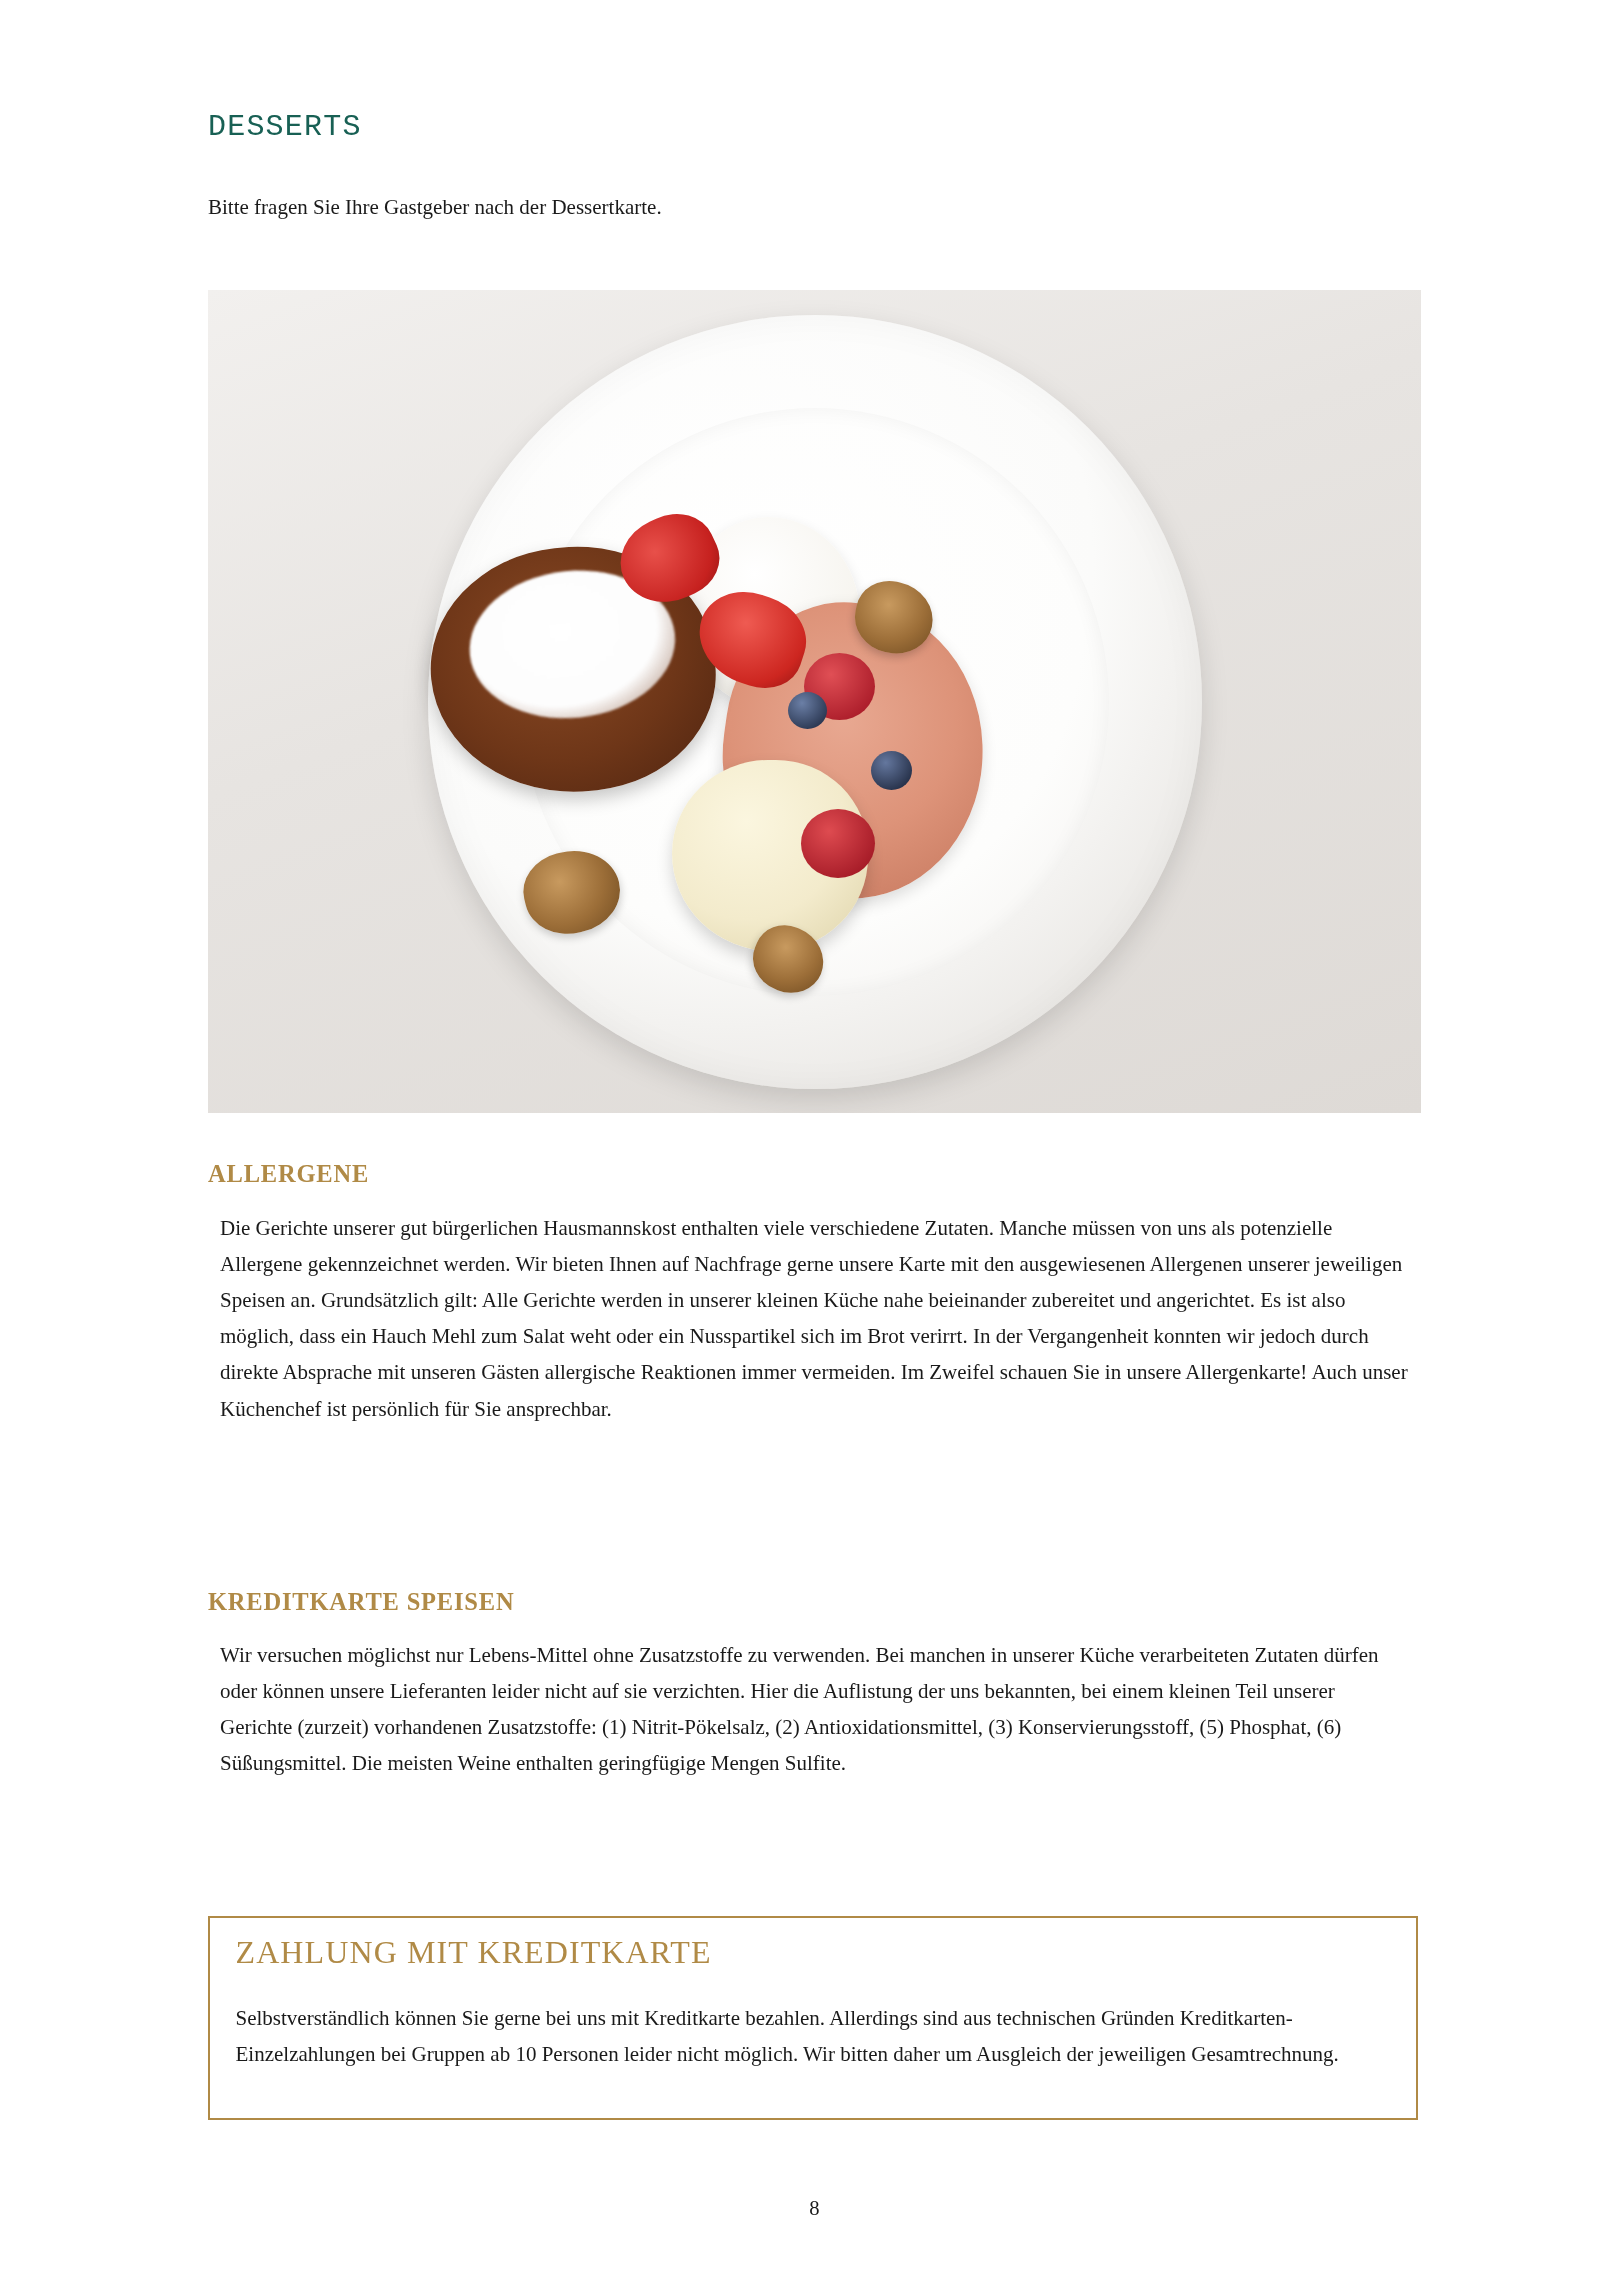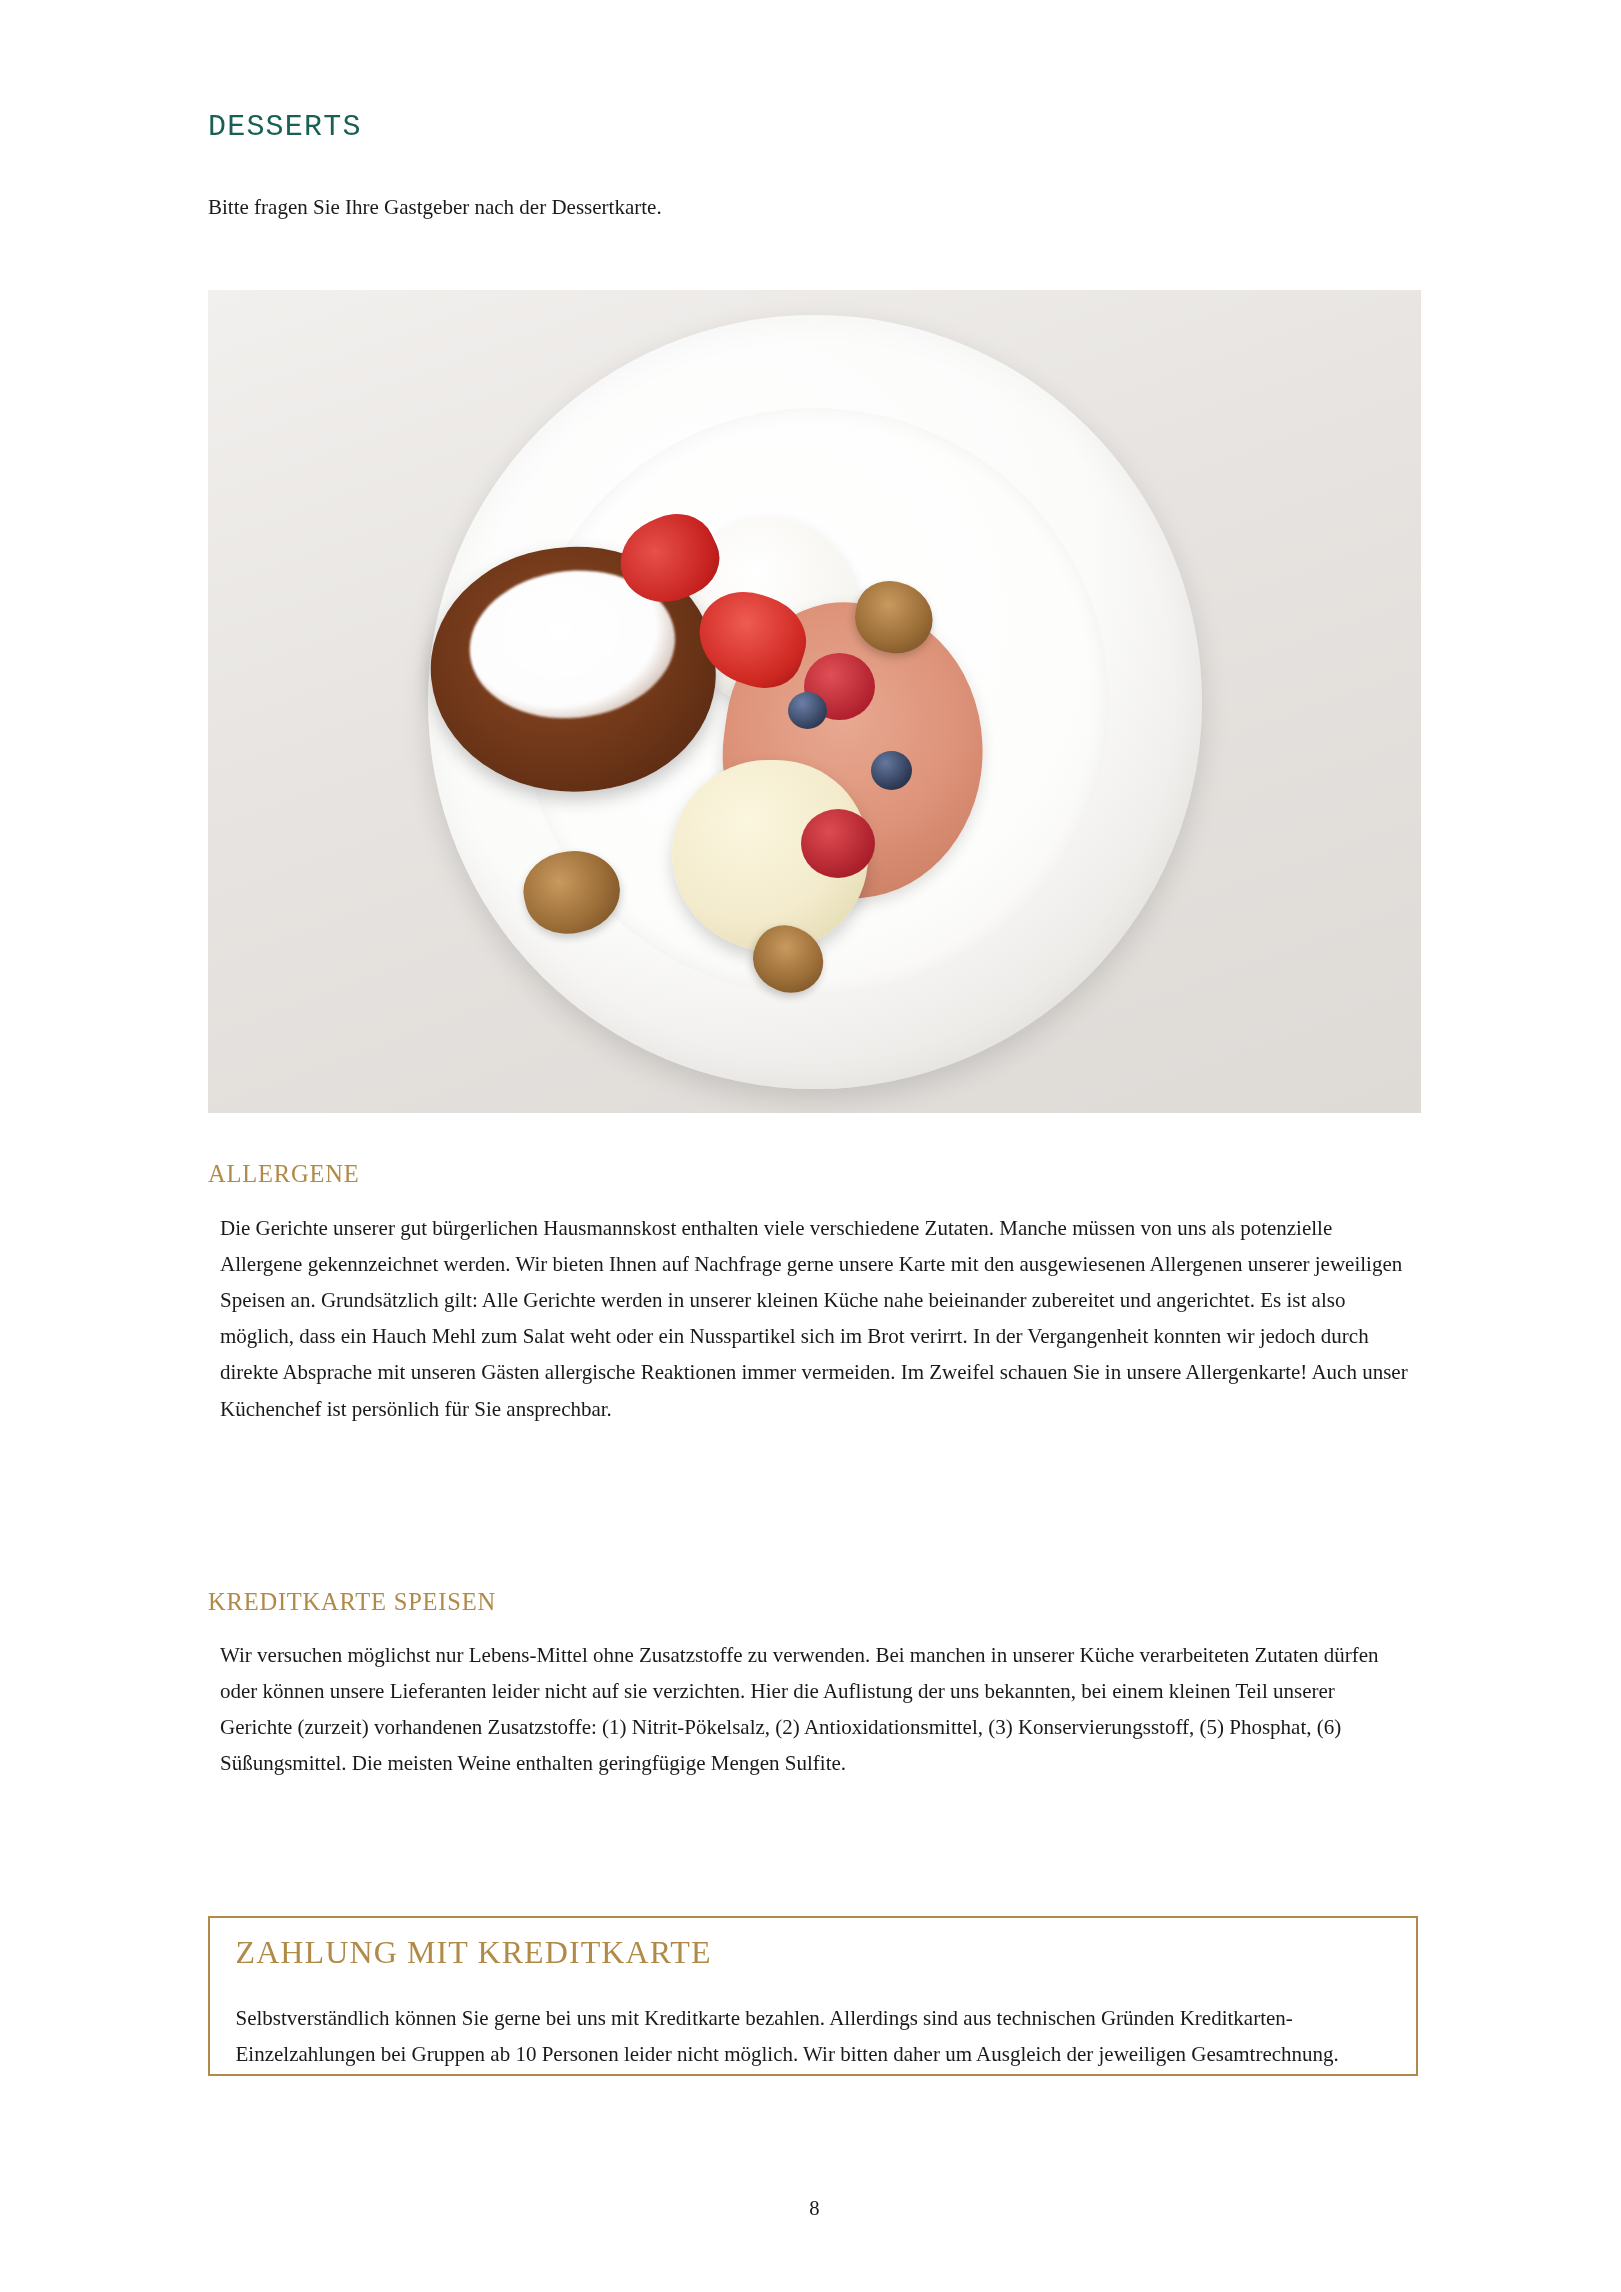--- a/index.html
+++ b/index.html
@@ -38,21 +38,21 @@
     color: #186054;
     margin: 0;
     font-weight: normal;
   }
   .sub-title {
     font-family: "Liberation Serif", serif;
     font-size: 24.5px;
     letter-spacing: 0.8px;
     color: #b08a46;
     margin: 0;
-    font-weight: normal;
+    font-weight: bold;
   }
   .intro-line {
     font-size: 21px;
     line-height: 1.5;
     color: #1a1a1a;
     margin: 0;
   }
   .body-text {
     font-size: 21px;
     line-height: 1.72;
@@ -172,21 +172,21 @@
 
   #zusatz-heading { position: absolute; left: 0; top: 1588px; }
   #zusatz-text { position: absolute; left: 0; top: 1625px; width: 1188px; }
 
   
   .kk-box {
     position: absolute;
     left: 0;
     top: 1916px;
     width: 1210px;
-    height: 160px;
+    height: 204px;
     border: 2px solid #b08a46;
     box-sizing: border-box;
   }
   .kk-title {
     position: absolute;
     left: 25.5px;
     top: 15.7px;
     font-size: 32px;
     letter-spacing: 1.1px;
     color: #b08a46;

